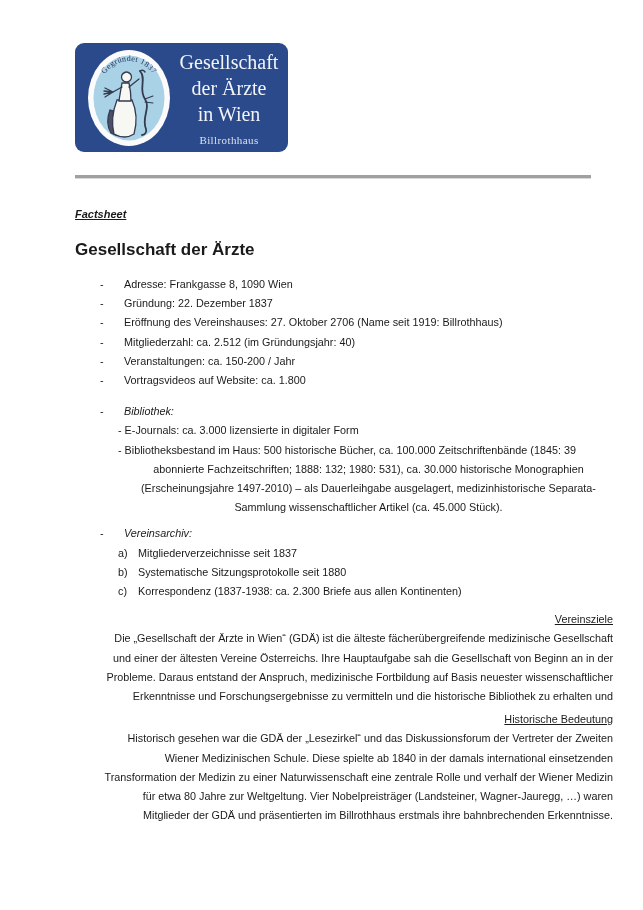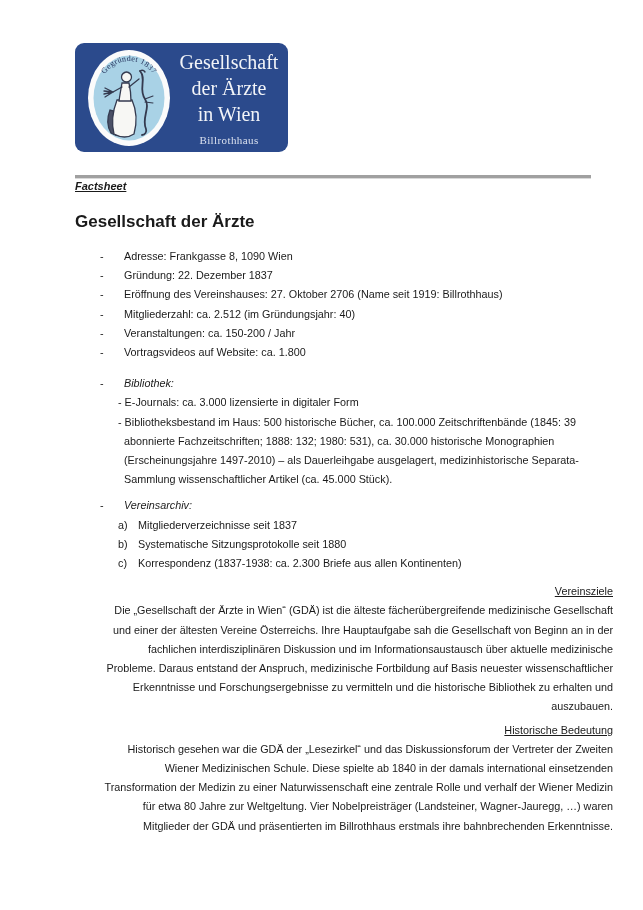--- a/index.html
+++ b/index.html
@@ -27,37 +27,37 @@
 
   
   .hrule{
     margin-top:23px;width:516px;height:3px;
     background:var(--rule,#a0a0a0);
     border-bottom:1px solid #d9d9d9;
   }
 
   
   .doc-label{
-    font-size:11px;line-height:14px;
+    margin-top:28px;font-size:11px;line-height:14px;
     font-weight:bold;font-style:italic;text-decoration:underline;
     white-space:nowrap;
   }
   .doc-title{
     margin-top:20px;font-size:17px;line-height:18px;font-weight:bold;
     white-space:nowrap;
   }
 
   
   .row{display:flex;line-height:19.2px;padding-left:25px;white-space:nowrap;}
   .dash{width:24px;flex:0 0 auto;}
   .italic{font-style:italic;}
   .facts{margin-top:16px;}
   .bib{margin-top:12px;}
   .bibline{line-height:19.2px;padding-left:43px;white-space:nowrap;}
-  .bibline.cont{padding-left:49px;}
+  .bibline.cont{padding-left:49px;text-align:center;}
   .archive{margin-top:7px;}
   .arow{display:flex;line-height:19.2px;padding-left:43px;white-space:nowrap;}
   .amark{width:20px;flex:0 0 auto;}
 
   
   .section{margin-top:9px;text-align:right;}
   .section.second{margin-top:4px;}
   .sheading{line-height:19.2px;text-decoration:underline;white-space:nowrap;}
   .pline{line-height:19.2px;white-space:nowrap;}
 </style>
@@ -165,24 +165,22 @@
     <div class="arow">
       <span class="amark">c)</span>
       <span>Korrespondenz (1837-1938: ca. 2.300 Briefe aus allen Kontinenten)</span>
     </div>
   </div>
 
   <div class="section">
     <div class="sheading">Vereinsziele</div>
     <div class="pline">Die „Gesellschaft der Ärzte in Wien“ (GDÄ) ist die älteste fächerübergreifende medizinische Gesellschaft</div>
     <div class="pline">und einer der ältesten Vereine Österreichs. Ihre Hauptaufgabe sah die Gesellschaft von Beginn an in der</div>
-    <div class="pline">fachlichen interdisziplinären Diskussion und im Informationsaustausch über aktuelle medizinische</div>
     <div class="pline">Probleme. Daraus entstand der Anspruch, medizinische Fortbildung auf Basis neuester wissenschaftlicher</div>
     <div class="pline">Erkenntnisse und Forschungsergebnisse zu vermitteln und die historische Bibliothek zu erhalten und</div>
-    <div class="pline">auszubauen.</div>
   </div>
 
   <div class="section second">
     <div class="sheading">Historische Bedeutung</div>
     <div class="pline">Historisch gesehen war die GDÄ der „Lesezirkel“ und das Diskussionsforum der Vertreter der Zweiten</div>
     <div class="pline">Wiener Medizinischen Schule. Diese spielte ab 1840 in der damals international einsetzenden</div>
     <div class="pline">Transformation der Medizin zu einer Naturwissenschaft eine zentrale Rolle und verhalf der Wiener Medizin</div>
     <div class="pline">für etwa 80 Jahre zur Weltgeltung. Vier Nobelpreisträger (Landsteiner, Wagner-Jauregg, …) waren</div>
     <div class="pline">Mitglieder der GDÄ und präsentierten im Billrothhaus erstmals ihre bahnbrechenden Erkenntnisse.</div>
   </div>

